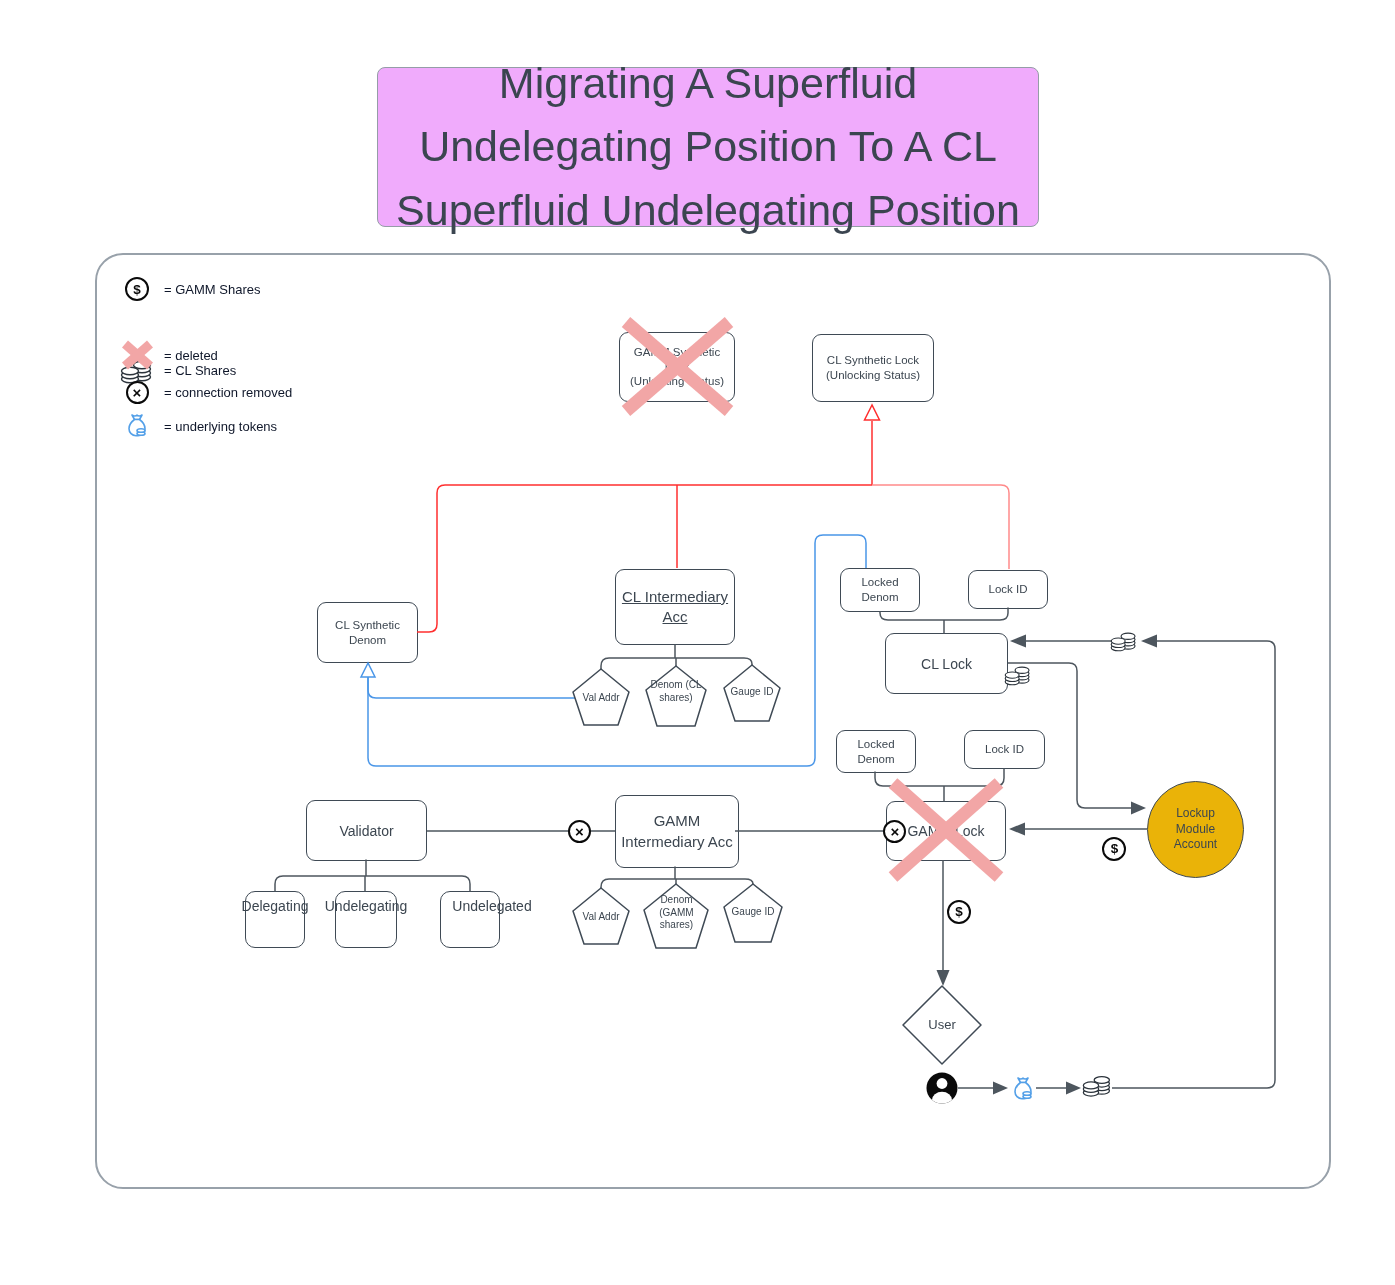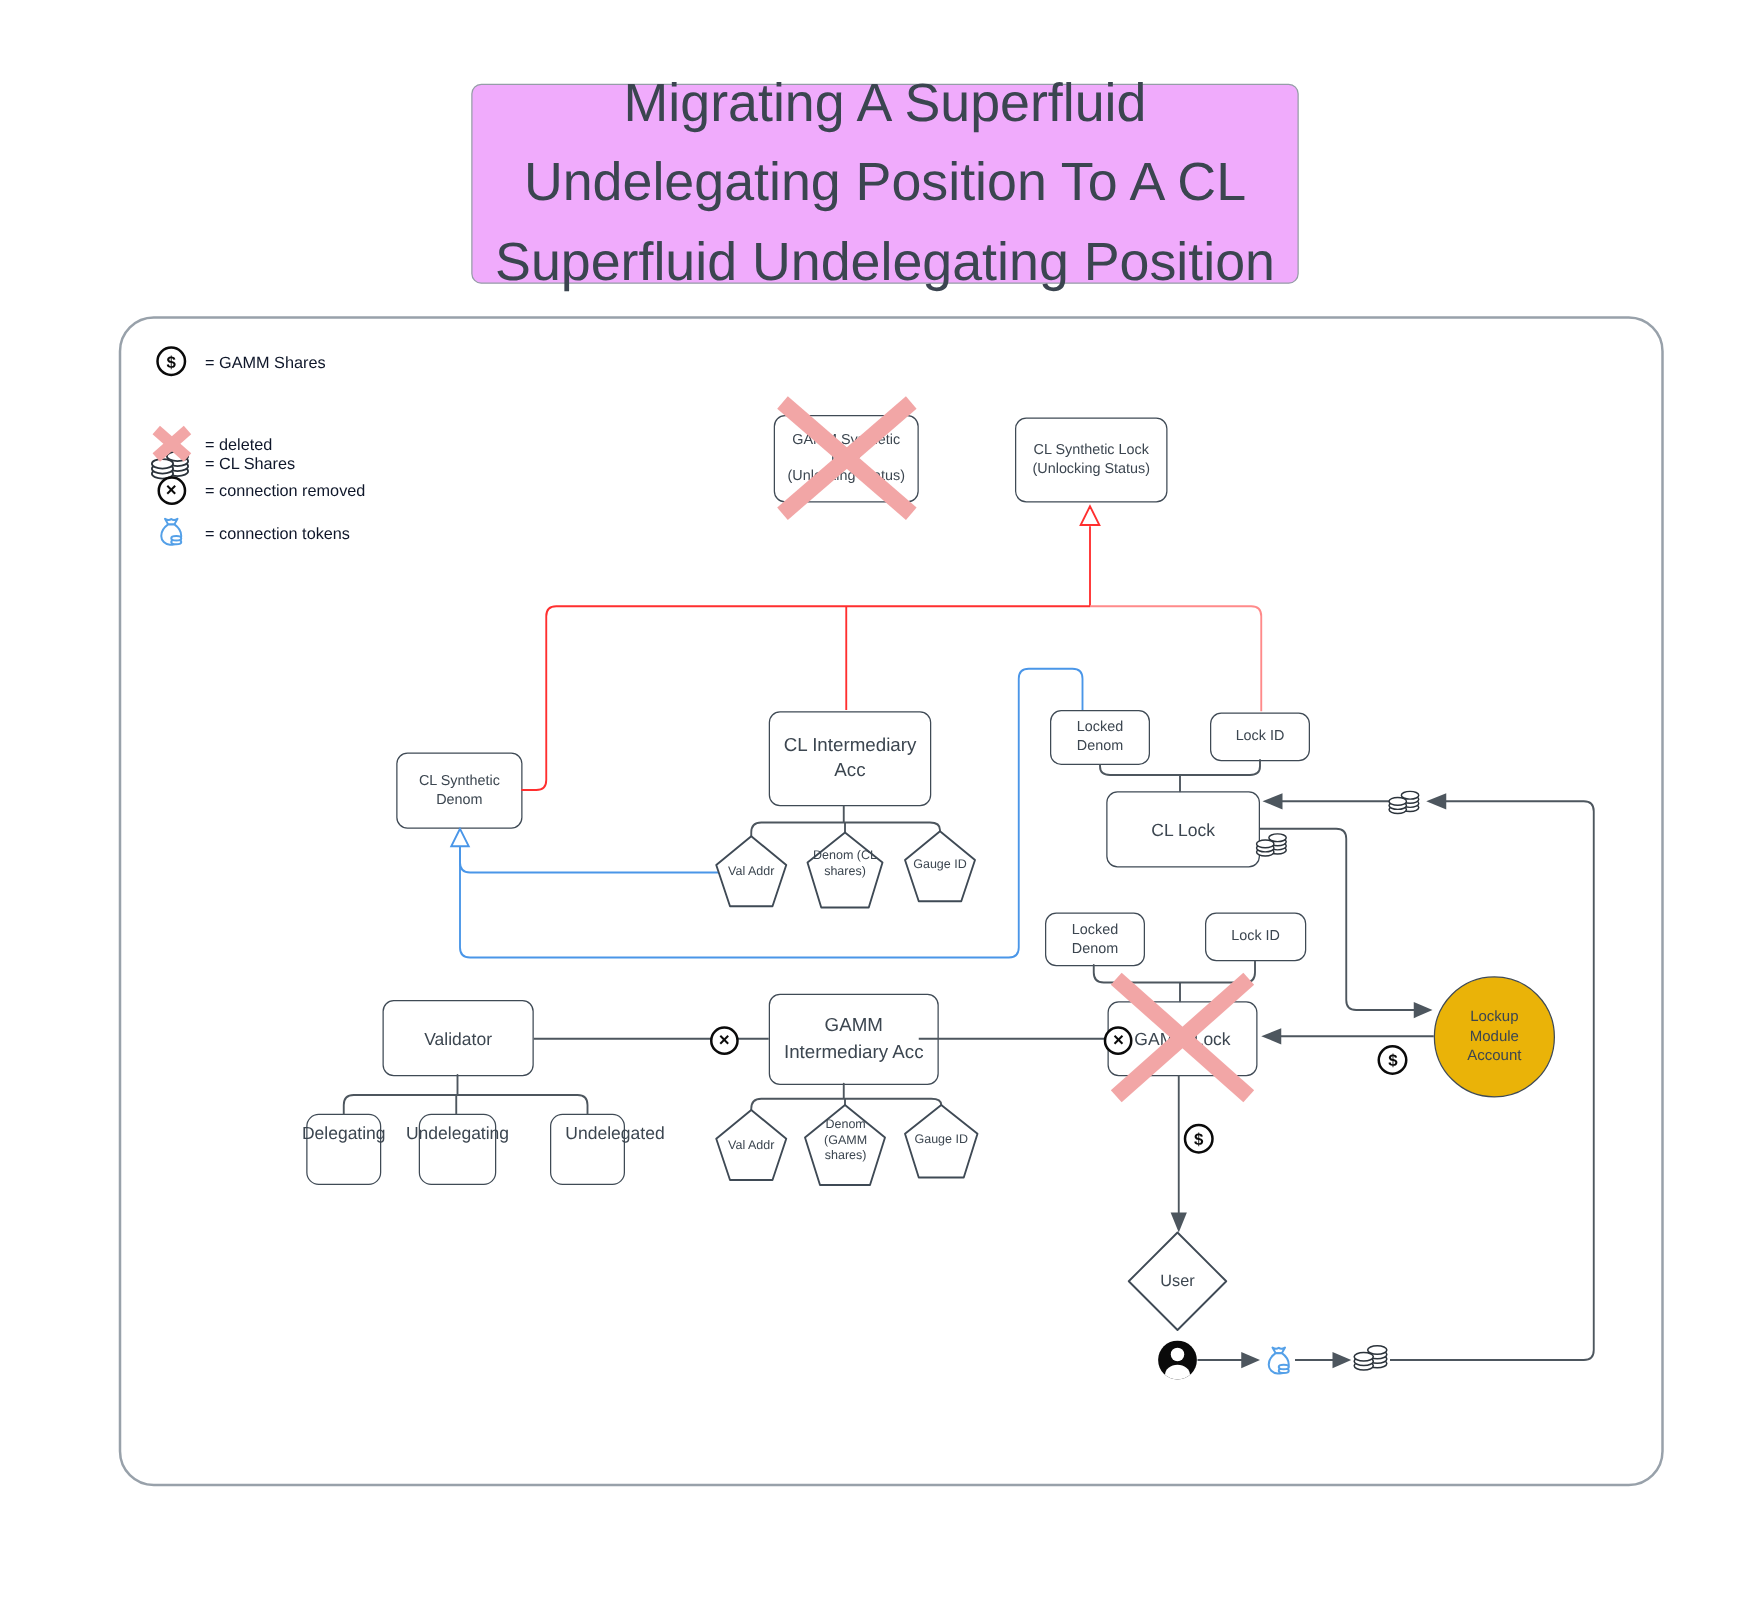--- a/index.html
+++ b/index.html
@@ -123,36 +123,36 @@
         <span class="circ xmark">×</span>
       </span>
     <span class="legend-label">= connection removed</span>
   </div>
   <div class="legend-row" style="left:120px; top:411px;">
     <span class="slot">
         <svg width="34" height="30">
           <use href="#bag-g" transform="translate(5,2)"></use>
         </svg>
       </span>
-    <span class="legend-label">= connection tokens</span>
+    <span class="legend-label">= underlying tokens</span>
   </div>
 
   
   <div class="node small z4" style="left:619px; top:332px; width:116px; height:70px;">
     <div>GAMM Synthetic Lock</div>
     <div>(Unlocking Status)</div>
   </div>
   <div class="node small z4" style="left:812px; top:334px; width:122px; height:68px;">
     <div>CL Synthetic Lock</div>
     <div>(Unlocking Status)</div>
   </div>
   <div class="node small z4" style="left:317px; top:602px; width:101px; height:61px;">
     <div>CL Synthetic Denom</div>
   </div>
-  <div class="node mid z4" style="left:615px; top:569px; width:130px; height:76px;">
+  <div class="node mid z4" style="left:615px; top:569px; width:120px; height:76px;text-decoration:underline;">
     <div>CL Intermediary Acc</div>
   </div>
   <div class="node small z4" style="left:840px; top:568px; width:80px; height:44px;">
     <div>Locked Denom</div>
   </div>
   <div class="node small z4" style="left:968px; top:570px; width:80px; height:39px;">
     <div>Lock ID</div>
   </div>
   <div class="node big z4" style="left:885px; top:633px; width:123px; height:61px;">
     <div>CL Lock</div>
@@ -171,21 +171,21 @@
   </div>
   <div class="node tiny z4" style="left:245px; top:891px; width:60px; height:57px;">
     <div>Delegating</div>
   </div>
   <div class="node tiny z4" style="left:335px; top:891px; width:62px; height:57px;">
     <div>Undelegating</div>
   </div>
   <div class="node tiny z4" style="left:440px; top:891px; width:60px; height:57px;padding-left:44px;">
     <div>Undelegated</div>
   </div>
-  <div class="node mid z4" style="left:615px; top:795px; width:136px; height:73px;">
+  <div class="node mid z4" style="left:615px; top:795px; width:124px; height:73px;">
     <div>GAMM Intermediary Acc</div>
   </div>
   <div class="circle-node">
     <div>Lockup Module Account</div>
   </div>
 
   
   <svg class="overlay" width="1395" height="1285" viewBox="0 0 1395 1285">
 
     <g stroke="#4d565e" stroke-width="1.5" fill="none" stroke-linecap="round">

